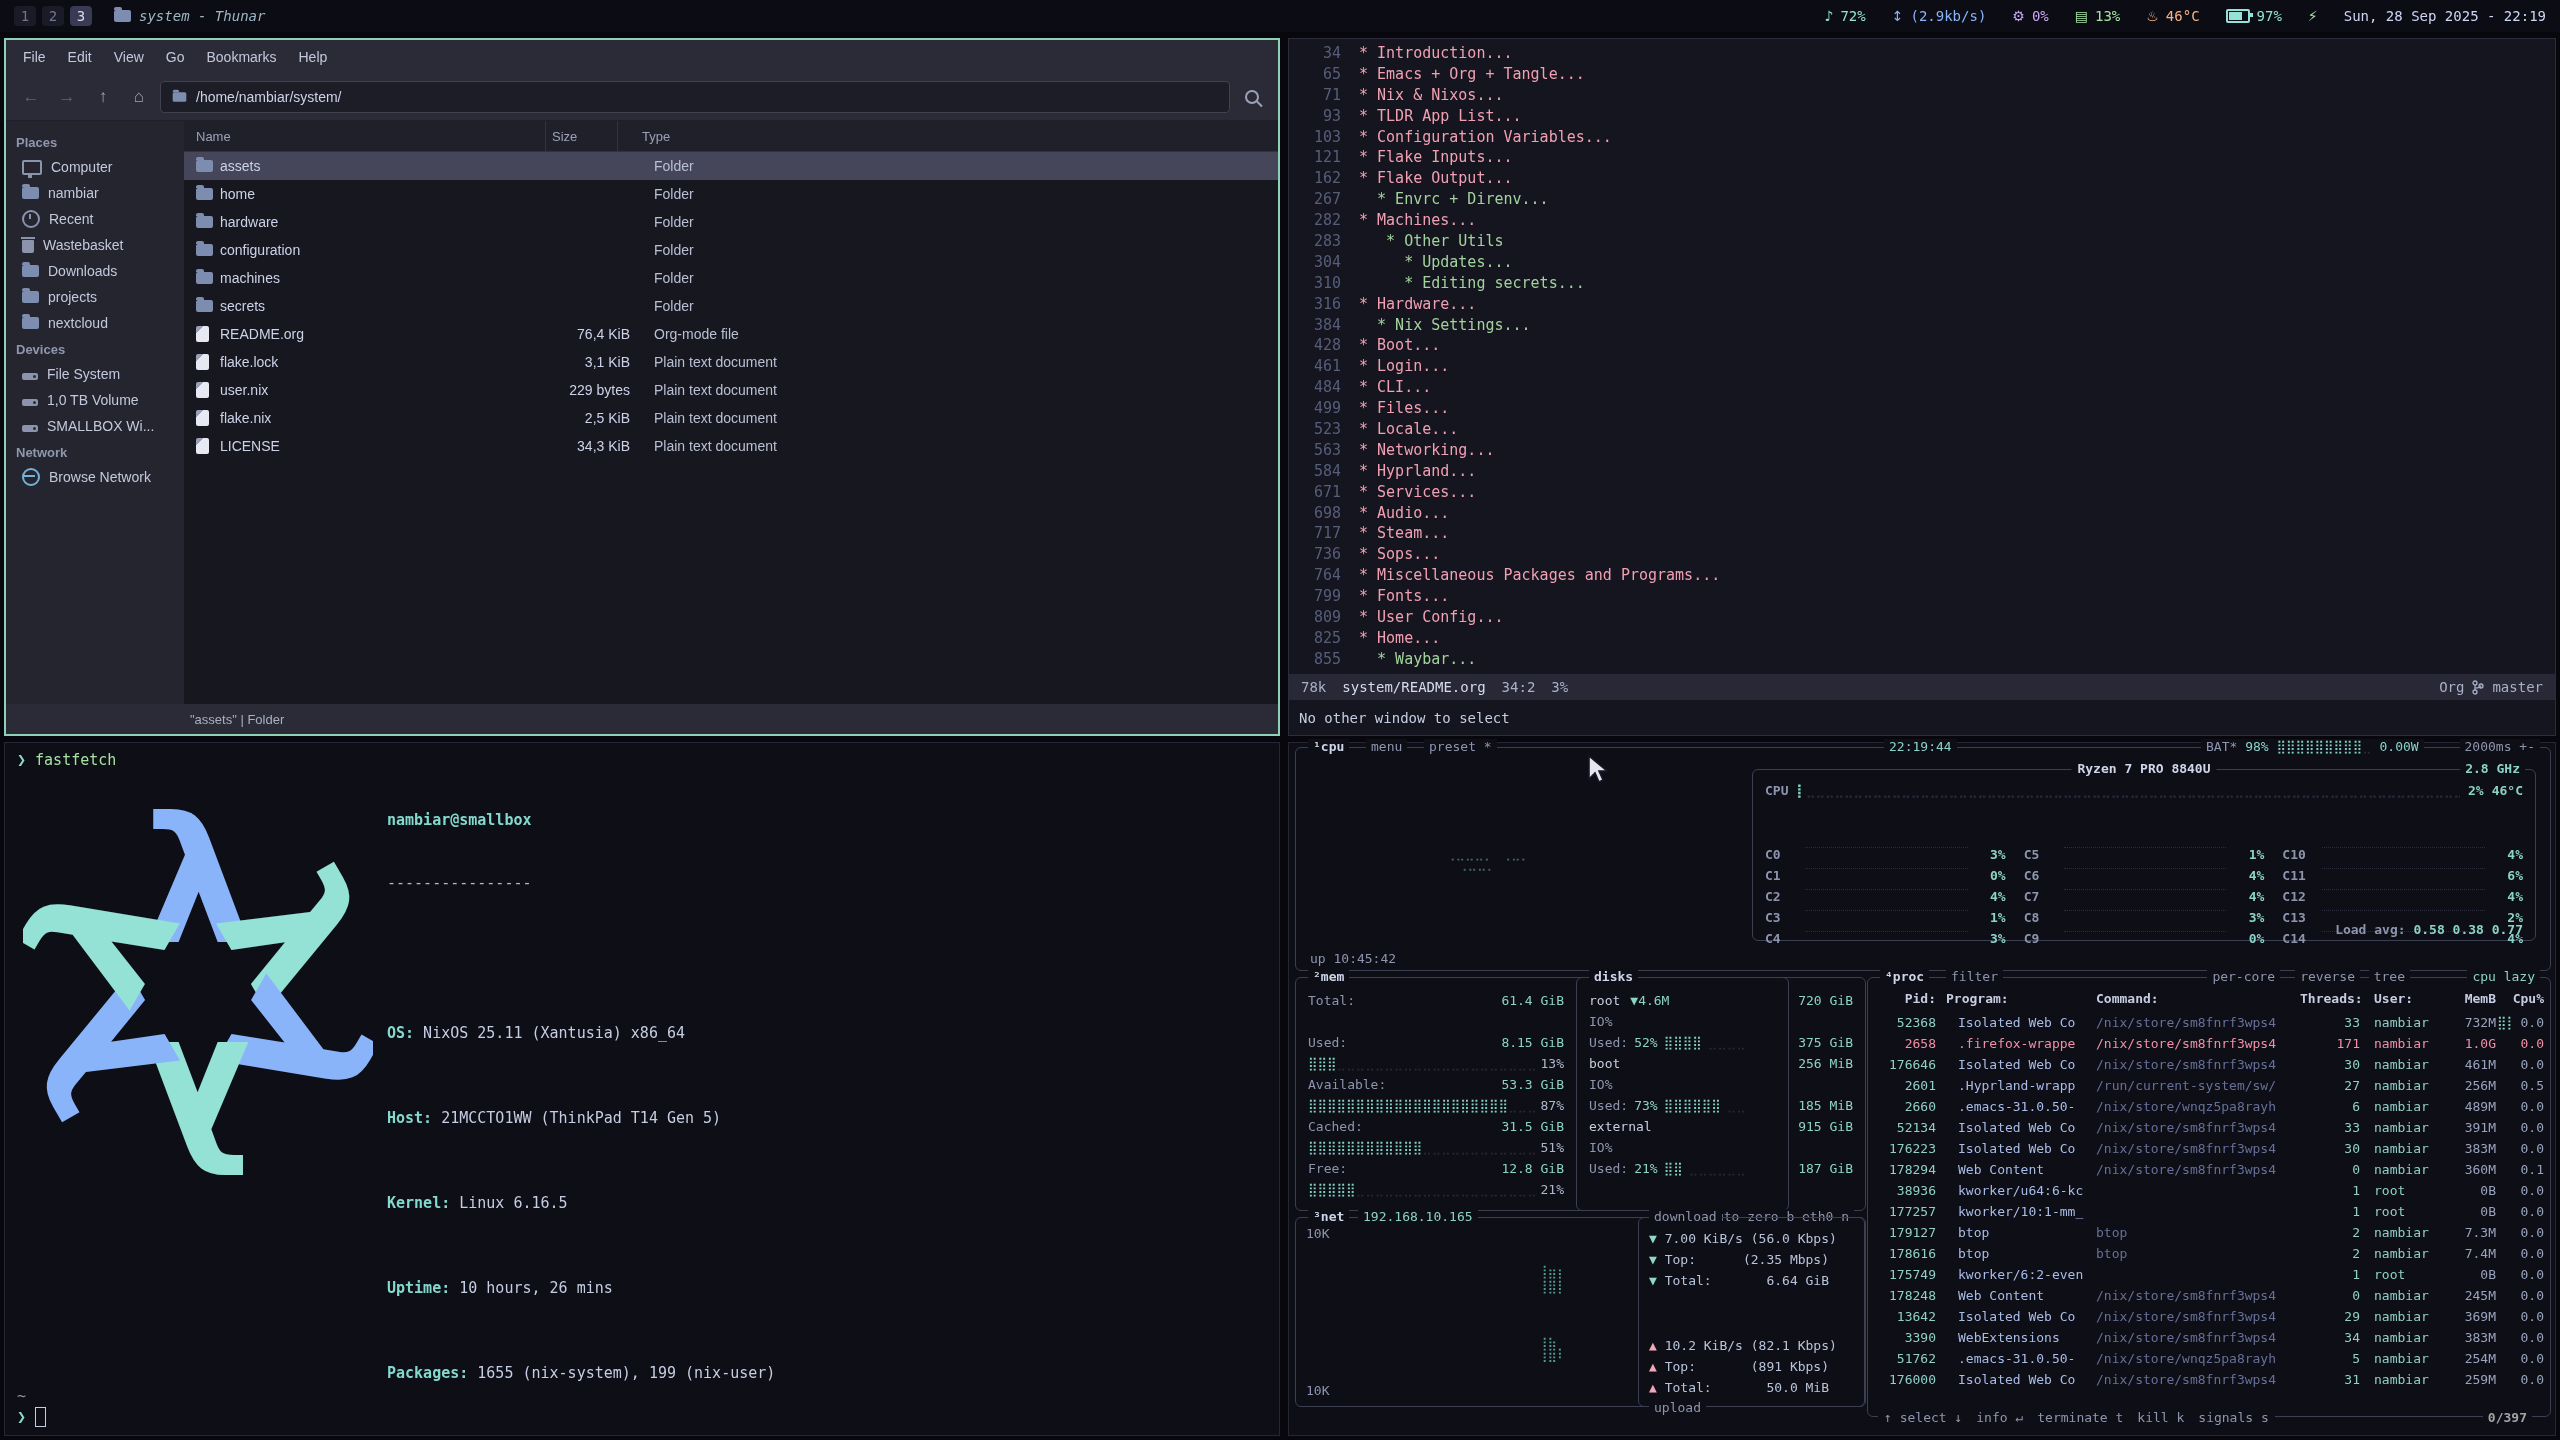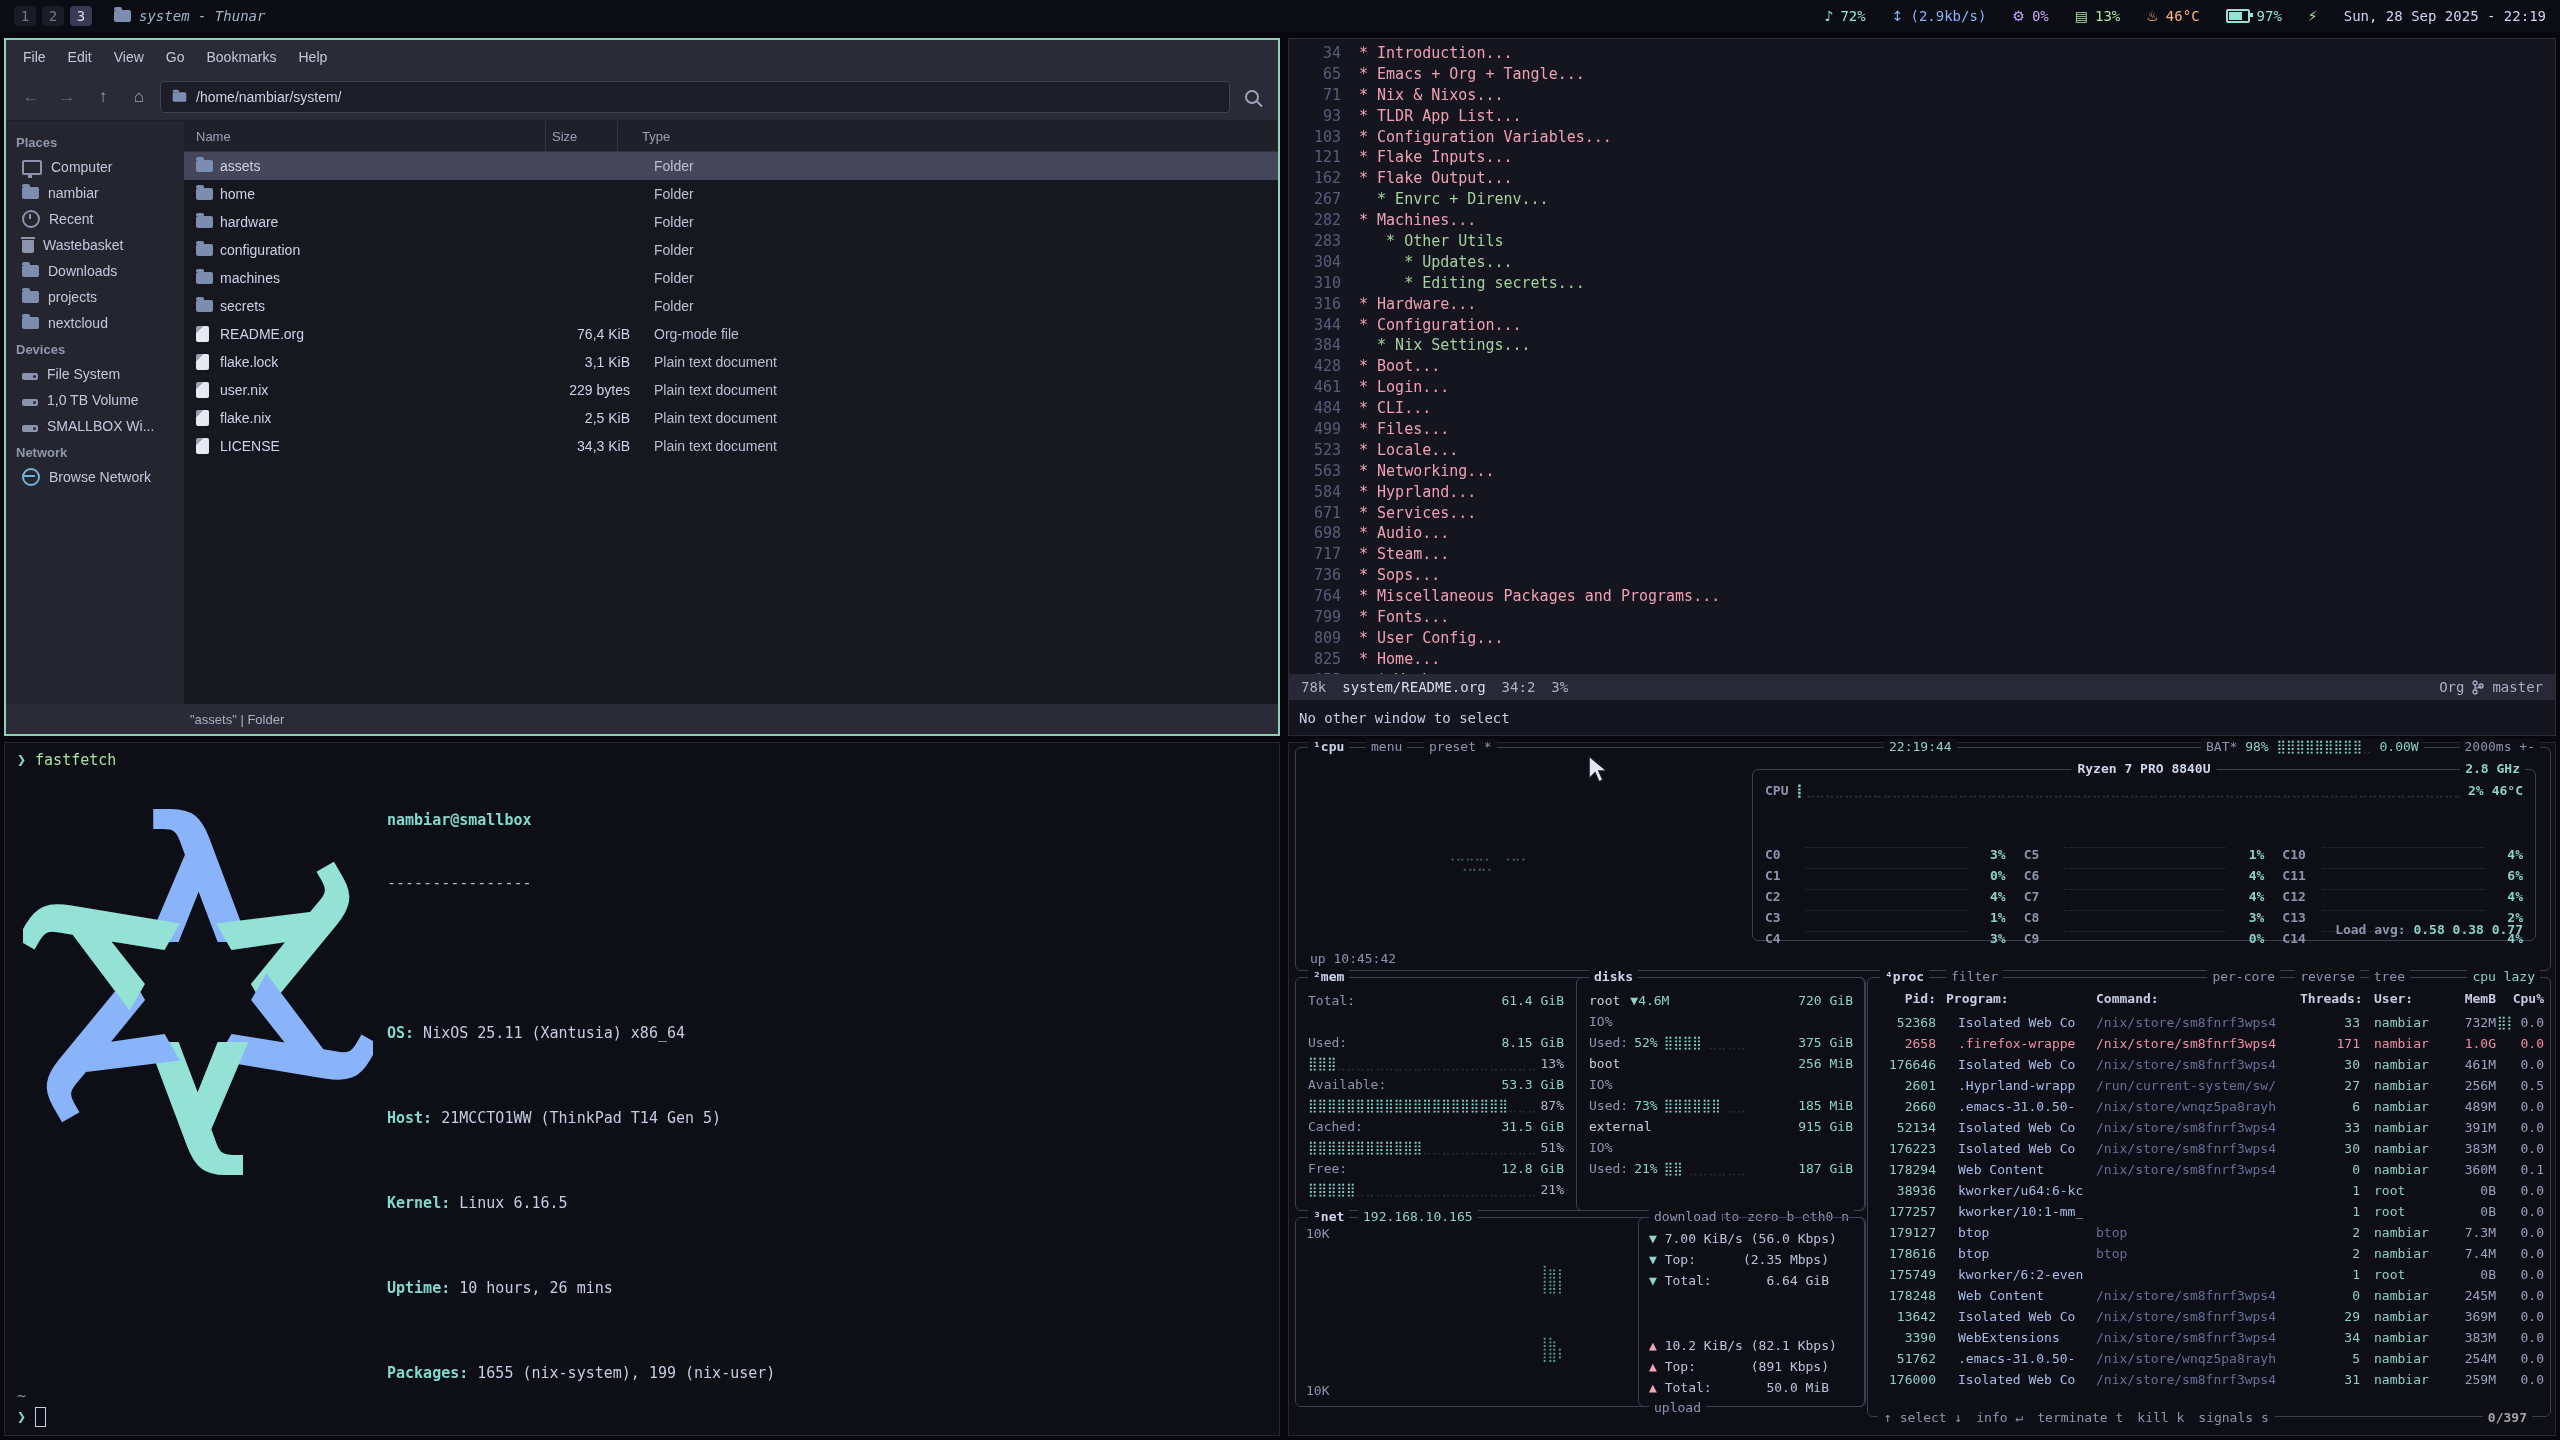--- a/index.html
+++ b/index.html
@@ -437,24 +437,20 @@
         <div class="eline">
           <span class="num">310</span>
           <span class="txt l2">     * Editing secrets...</span>
         </div>
 
         <div class="eline">
           <span class="num">316</span>
           <span class="txt l1">* Hardware...</span>
         </div>
 
-        <div class="eline">
-          <span class="num">344</span>
-          <span class="txt l1">* Configuration...</span>
-        </div>
 
         <div class="eline">
           <span class="num">384</span>
           <span class="txt l2">  * Nix Settings...</span>
         </div>
 
         <div class="eline">
           <span class="num">428</span>
           <span class="txt l1">* Boot...</span>
         </div>
@@ -749,21 +745,21 @@
               <span class="cpct">4%</span>
             </div>
           </div>
         <div class="loadavg">
           <span class="lbl">Load avg:</span>
           <span class="teal">0.58 0.38 0.77</span>
         </div>
       </div>
     </div>
 
-    <div class="bbox" style="left:6px;top:234px;width:570px;height:234px;">
+    <div class="bbox" style="left:6px;top:234px;width:494px;height:234px;">
       <span class="btitle">²mem</span>
       <div class="memrows">
 
           <div>
             <div class="mline">
               <span class="lbl">Total:</span>
               <span class="val">61.4 GiB</span>
             </div>
             <div class="mmeter">
               <span class="meter-f"></span>

